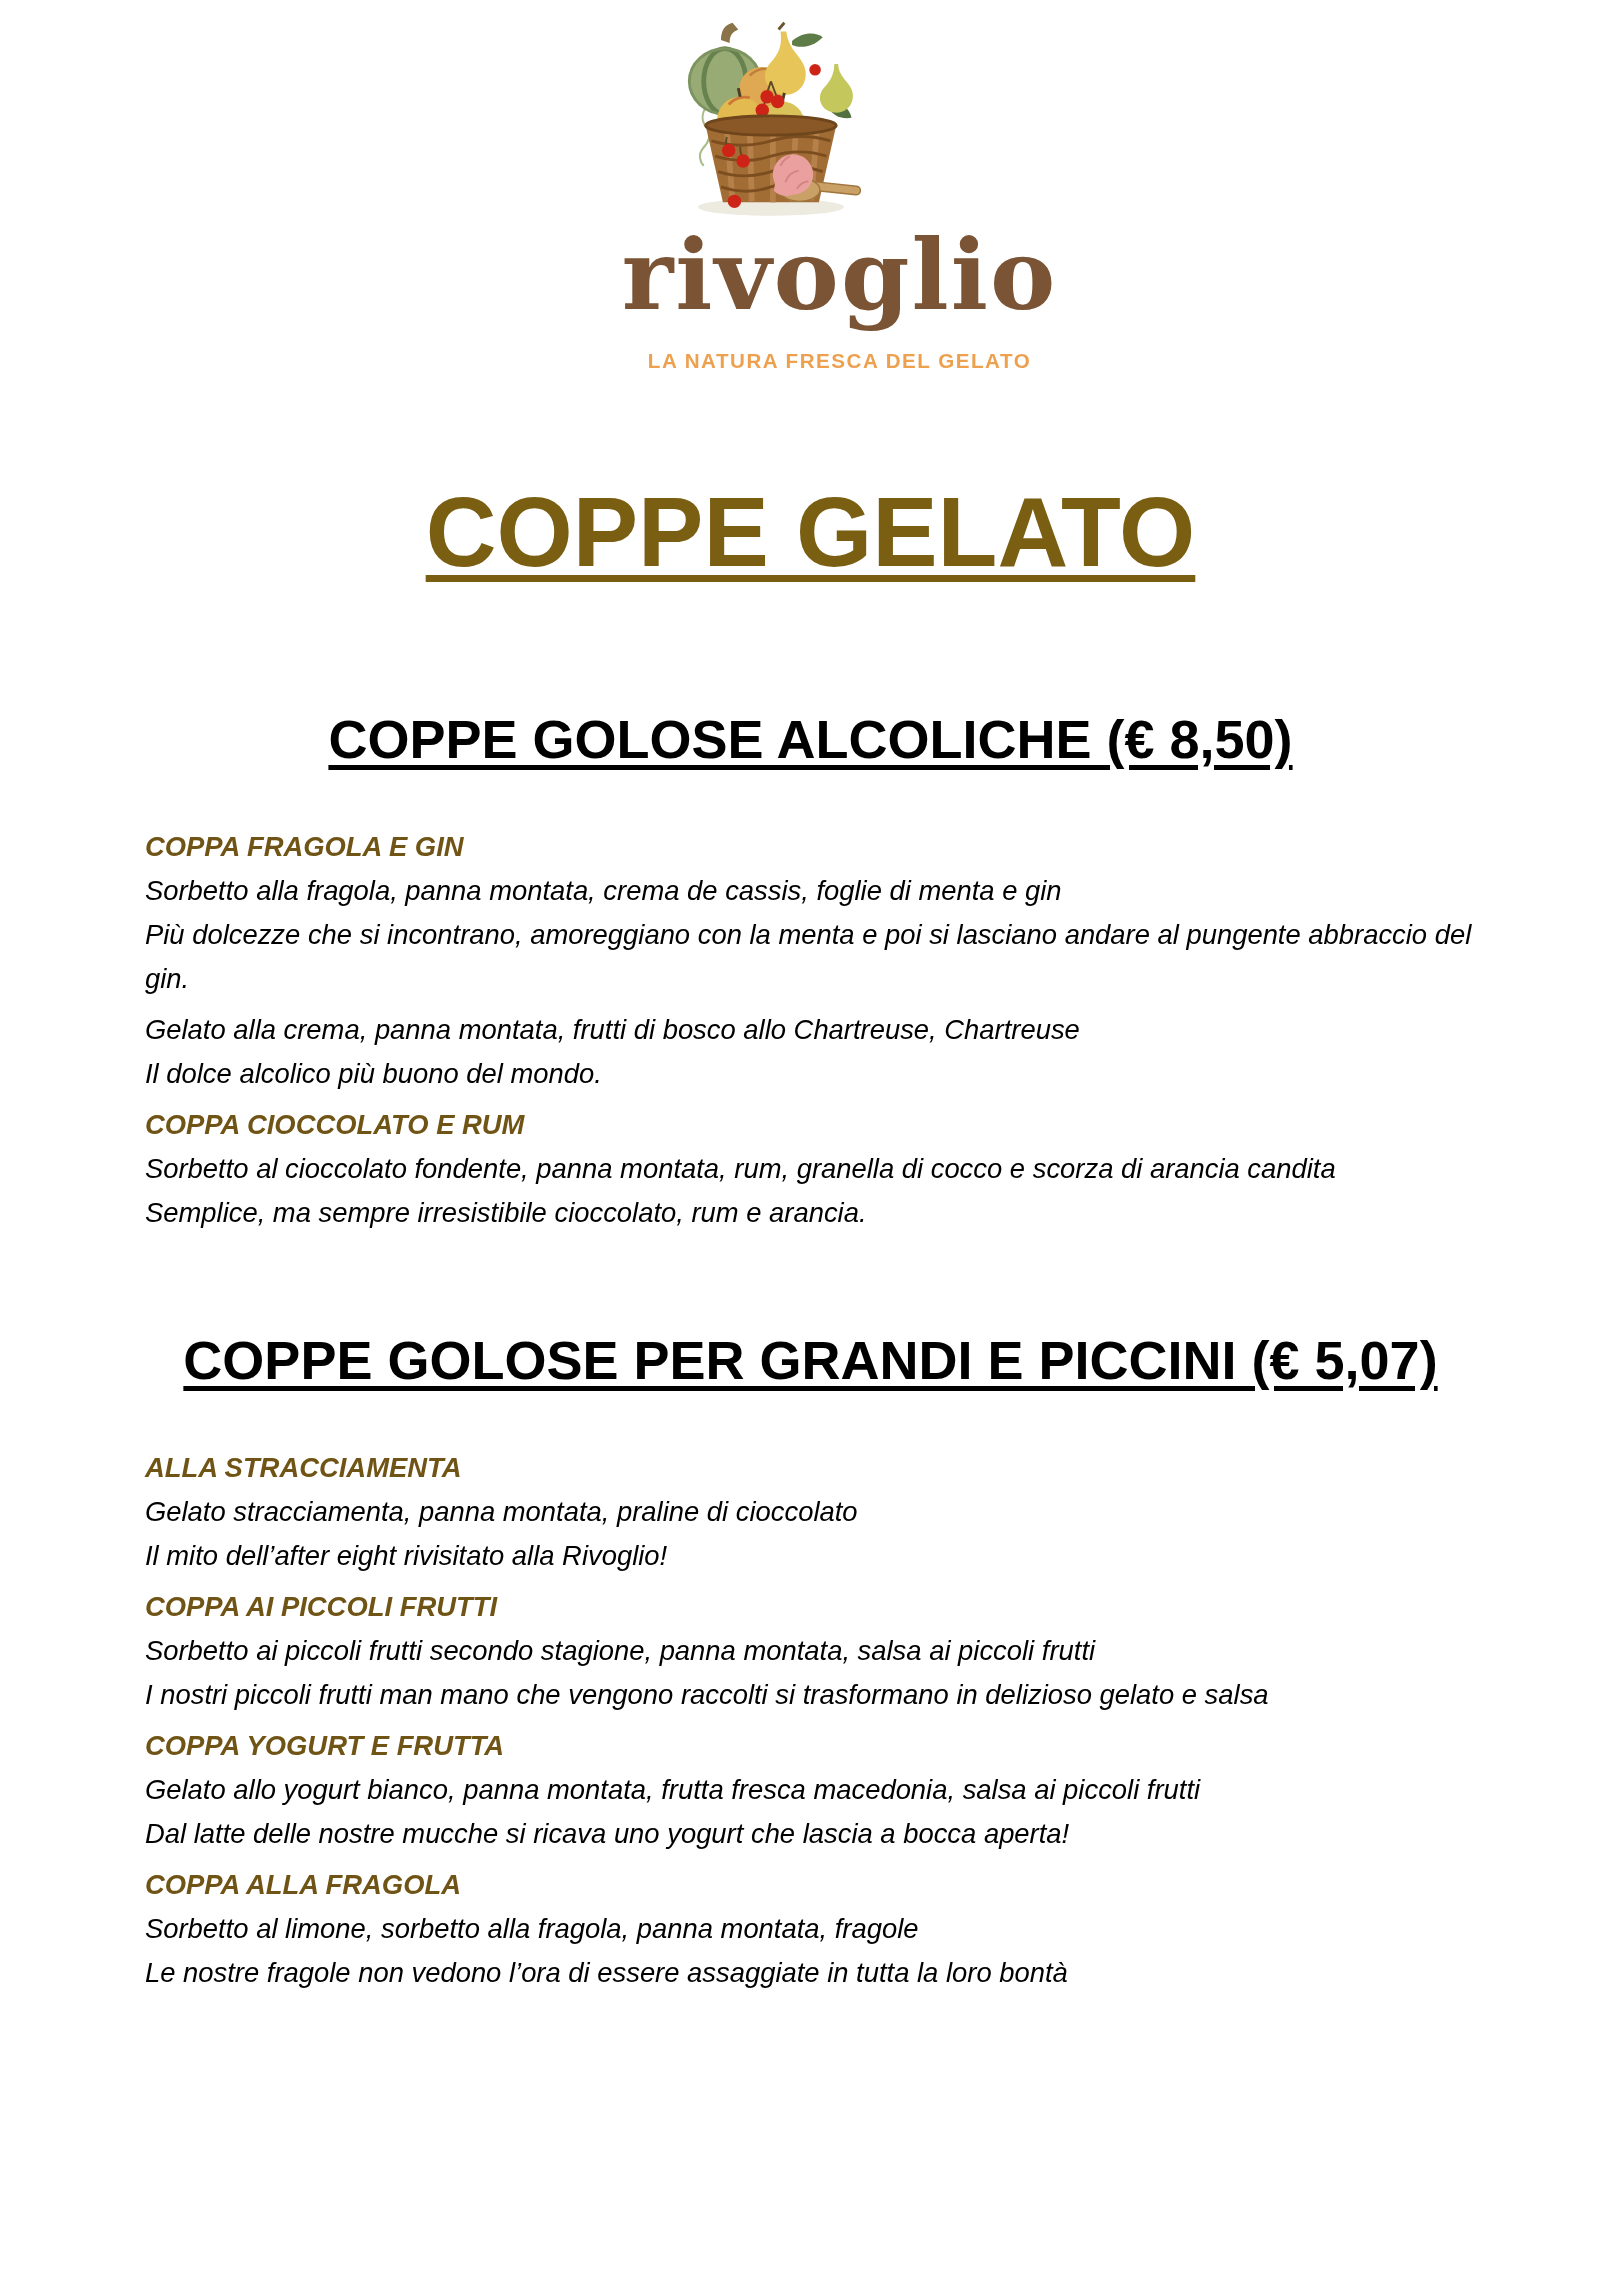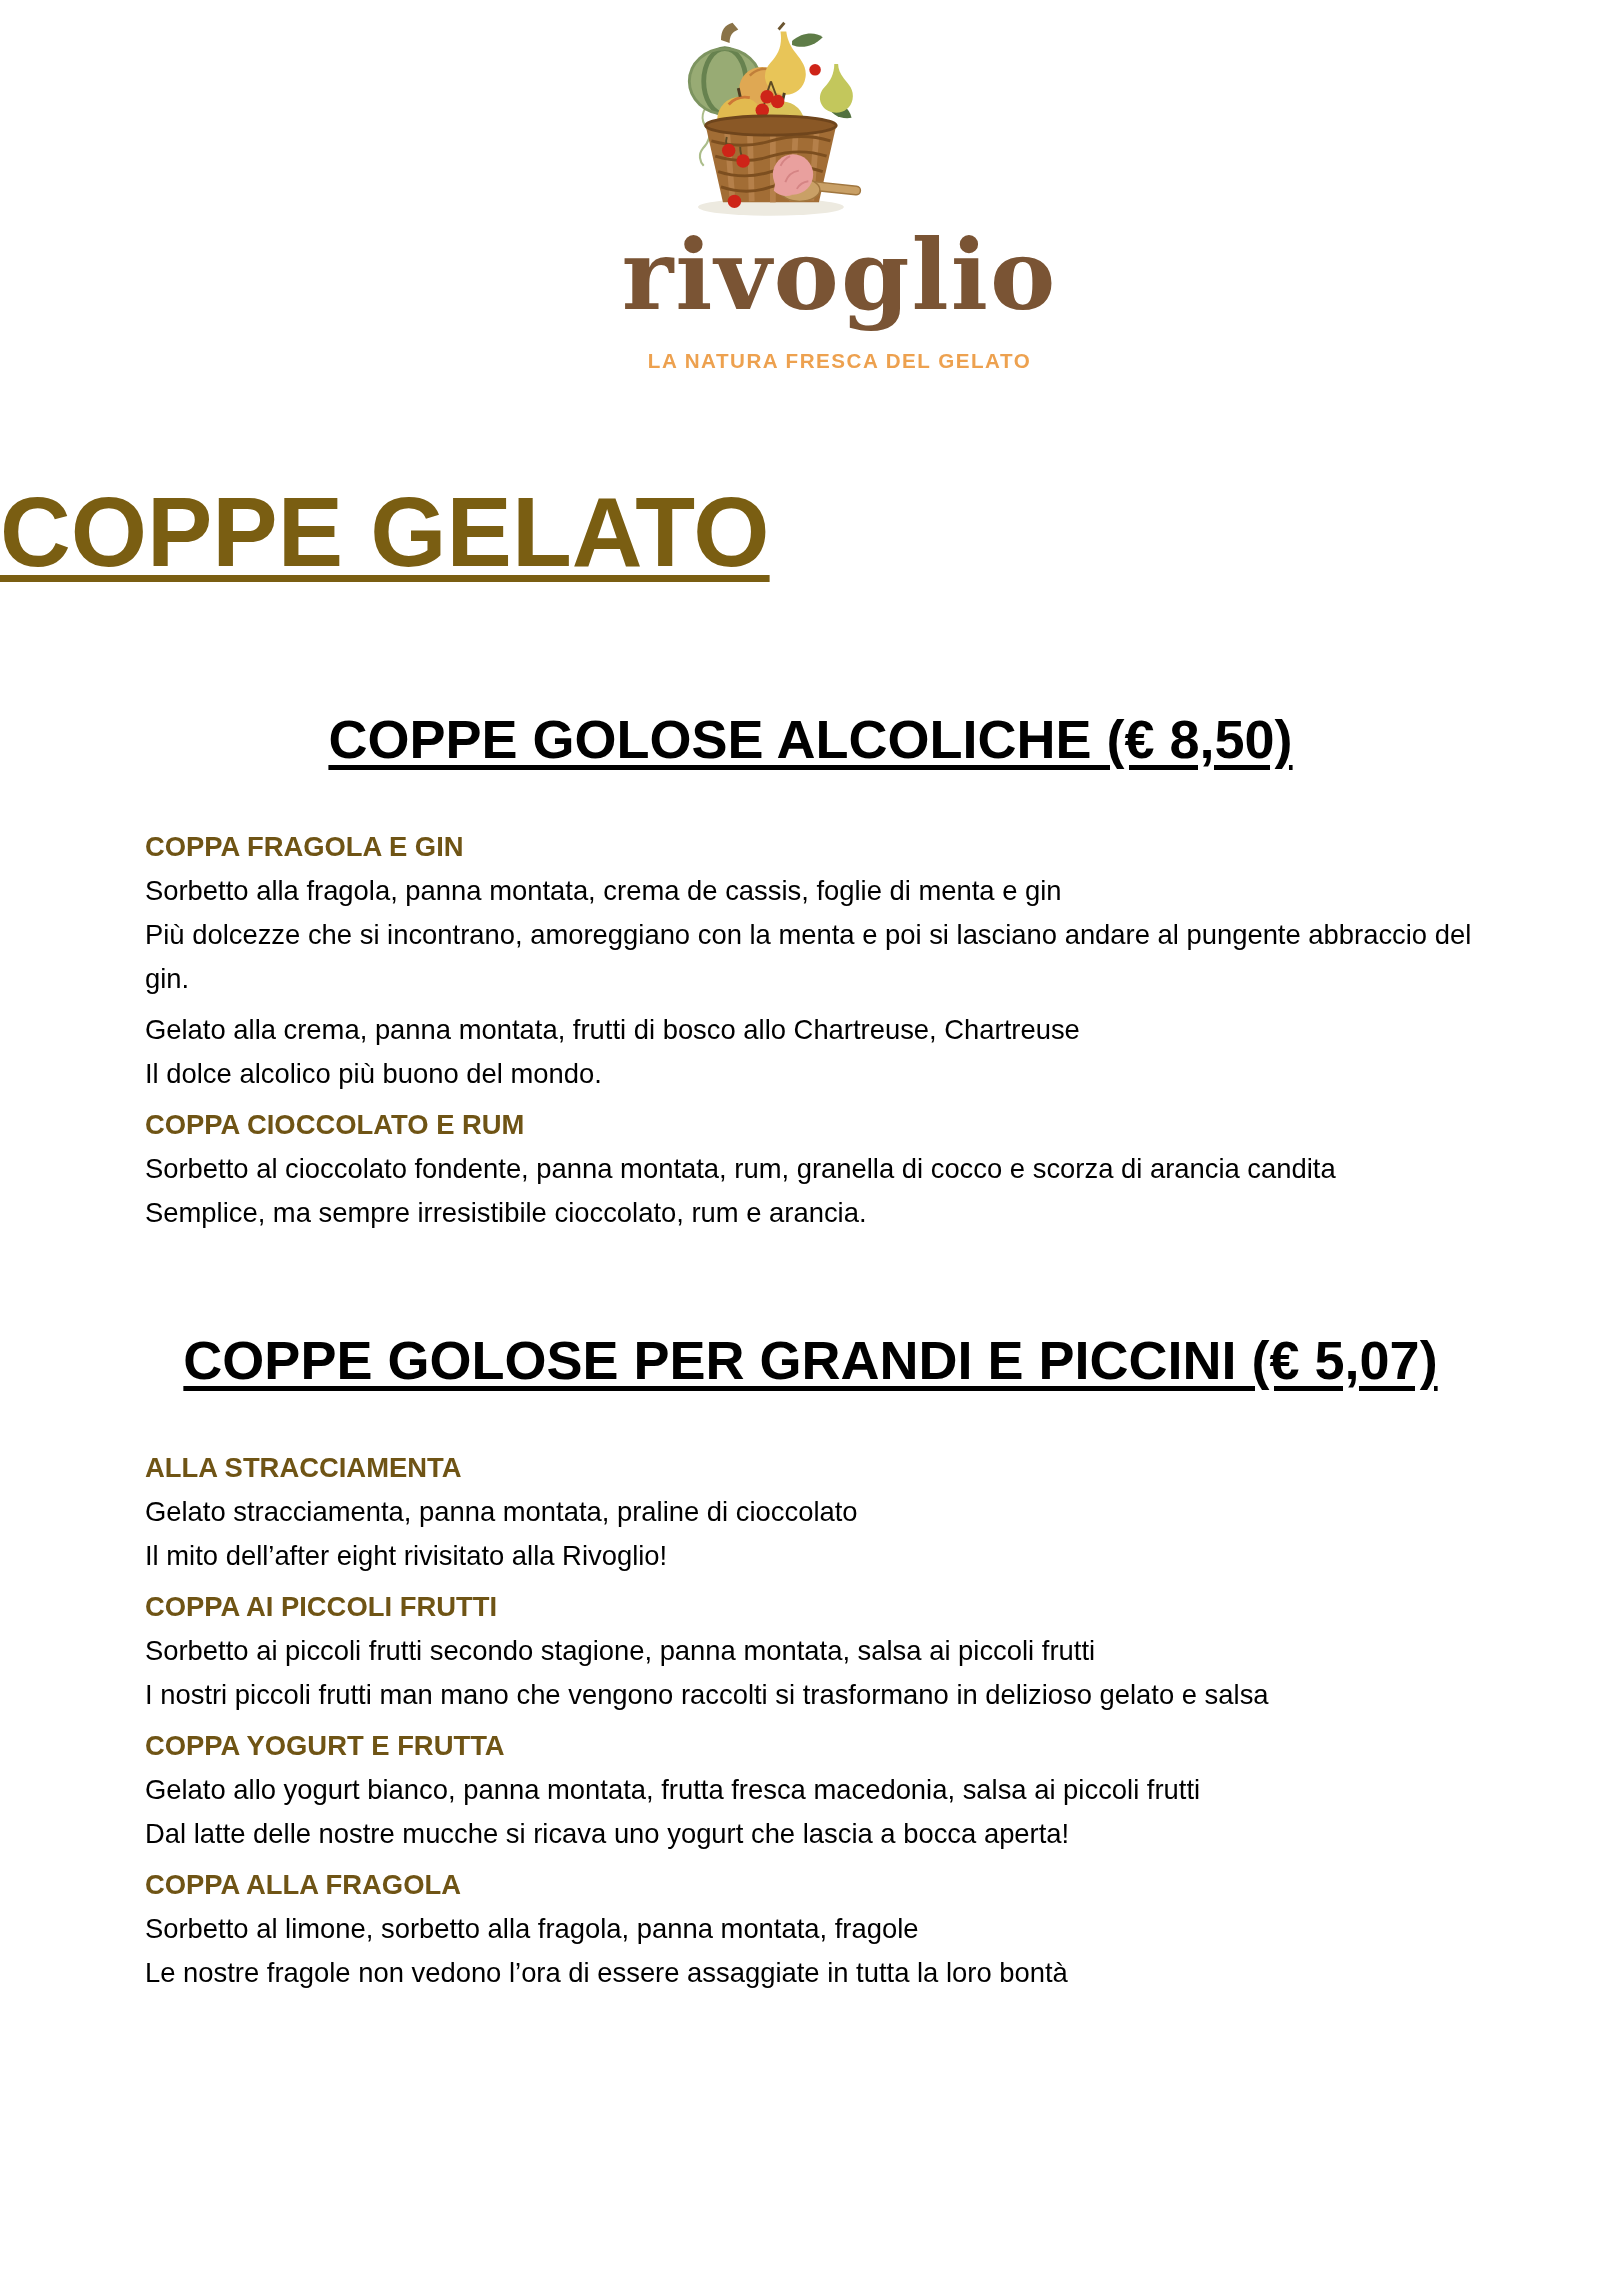--- a/index.html
+++ b/index.html
@@ -35,21 +35,21 @@
   .tagline{
     margin-top:25.5px;
     font-size:20.6px;
     font-weight:700;
     letter-spacing:1.5px;
     color:#EDA14F;
   }
   
   .doc-title{
     margin-top:110px;
-    text-align:left;
+    text-align:center;
     font-size:98px;
     font-weight:700;
     line-height:1.02;
     color:#7A5E12;
     text-decoration:underline;
     text-decoration-thickness:6.9px;
     text-underline-offset:8.8px;
   }
   .section-heading{
     text-align:center;
@@ -62,20 +62,21 @@
     text-underline-offset:6.9px;
   }
   .section-heading.first{margin-top:125px;}
   .section-heading.second{margin-top:94px;}
   
   .items{
     width:1335px;
     margin:55px 0 0 145px;
     font-size:27.4px;
     line-height:44px;
+    font-style:italic;
   }
   .menu-item{margin-bottom:6.9px;}
   .item-name{
     font-weight:700;
     color:#6F5415;
   }
   .item-ingredients,.item-description{color:#000000;}
 </style>
 </head>
 <body>

